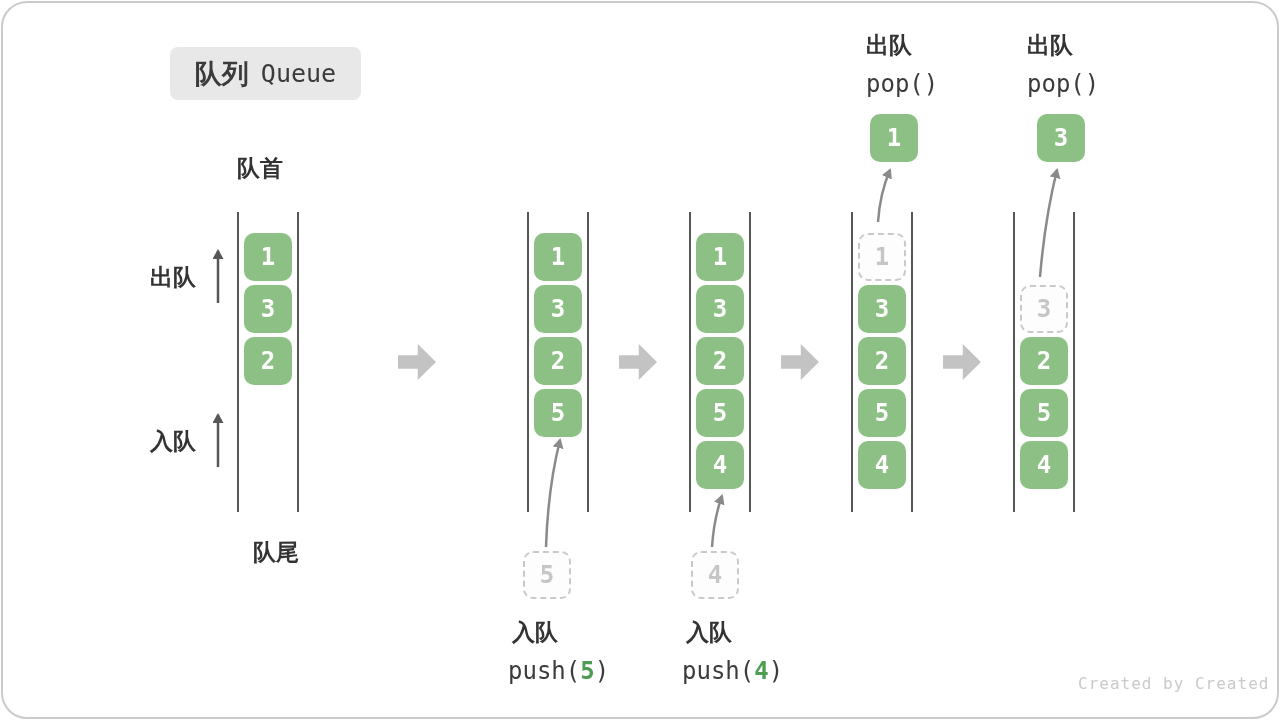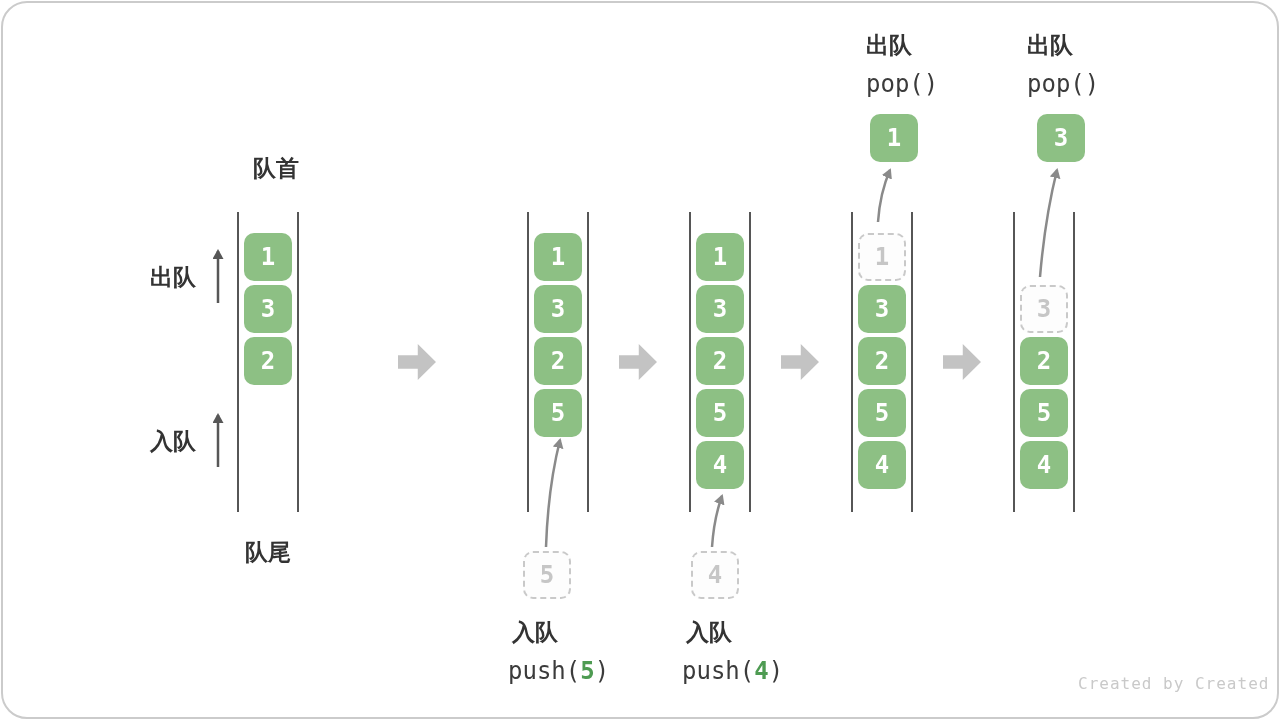--- a/index.html
+++ b/index.html
@@ -6,22 +6,22 @@
   .stage{position:relative;width:1280px;height:720px;background:#ffffff;overflow:hidden;
          font-family:"Liberation Sans",sans-serif;}
   .frame{position:absolute;inset:1px;border:2px solid #cbcbcb;border-radius:26px;pointer-events:none;}
 
   .title-badge{position:absolute;left:170px;top:47px;width:191px;height:53px;background:#e8e8e8;
         border-radius:8px;display:flex;align-items:center;justify-content:center;gap:12px;}
   .title-zh{font-weight:700;font-size:27px;color:#3b3b3b;}
   .title-en{font-family:"DejaVu Sans Mono",monospace;font-size:25px;color:#3b3b3b;}
 
   .side-label{position:absolute;font-weight:700;font-size:23px;color:#333;white-space:nowrap;}
-  #label-front{left:237px;top:153px;width:62px;text-align:right;}
-  #label-rear{left:237px;top:537px;width:62px;text-align:center;}
+  #label-front{left:237px;top:153px;width:62px;text-align:left;}
+  #label-rear{left:237px;top:537px;width:62px;text-align:right;}
   #label-dequeue{left:150px;top:262px;}
   #label-enqueue{left:150px;top:426px;}
 
   .qcol{position:absolute;box-sizing:border-box;
         border-left:2px solid #565656;border-right:2px solid #565656;}
 
   .cell{position:absolute;width:48px;height:48px;box-sizing:border-box;border-radius:10px;
         display:flex;align-items:center;justify-content:center;
         font-family:"DejaVu Sans Mono",monospace;font-size:24px;font-weight:600;}
   .cell.green{background:#8dc084;color:#ffffff;}
@@ -41,20 +41,24 @@
 
   .watermark{position:absolute;left:1078px;top:674px;font-family:"DejaVu Sans Mono",monospace;
         font-size:16px;color:#c9c9c9;letter-spacing:1px;}
 </style>
 </head>
 <body>
 
 <div class="stage">
   <div class="frame"></div>
 
+  <div class="title-badge">
+    <span class="title-zh">队列</span>
+    <span class="title-en">Queue</span>
+  </div>
 
   <div class="side-label" id="label-front">队首</div>
   <div class="side-label" id="label-rear">队尾</div>
   <div class="side-label" id="label-dequeue">出队</div>
   <div class="side-label" id="label-enqueue">入队</div>
 
   <svg class="overlay" id="arrow-layer" width="1280" height="720">
       <defs>
      <marker id="ah-light" markerUnits="userSpaceOnUse" markerWidth="12" markerHeight="12" refX="8" refY="5.5" orient="auto">
        <path d="M0,0 L10,5.5 L0,11 Z" fill="#8a8a8a"></path>

